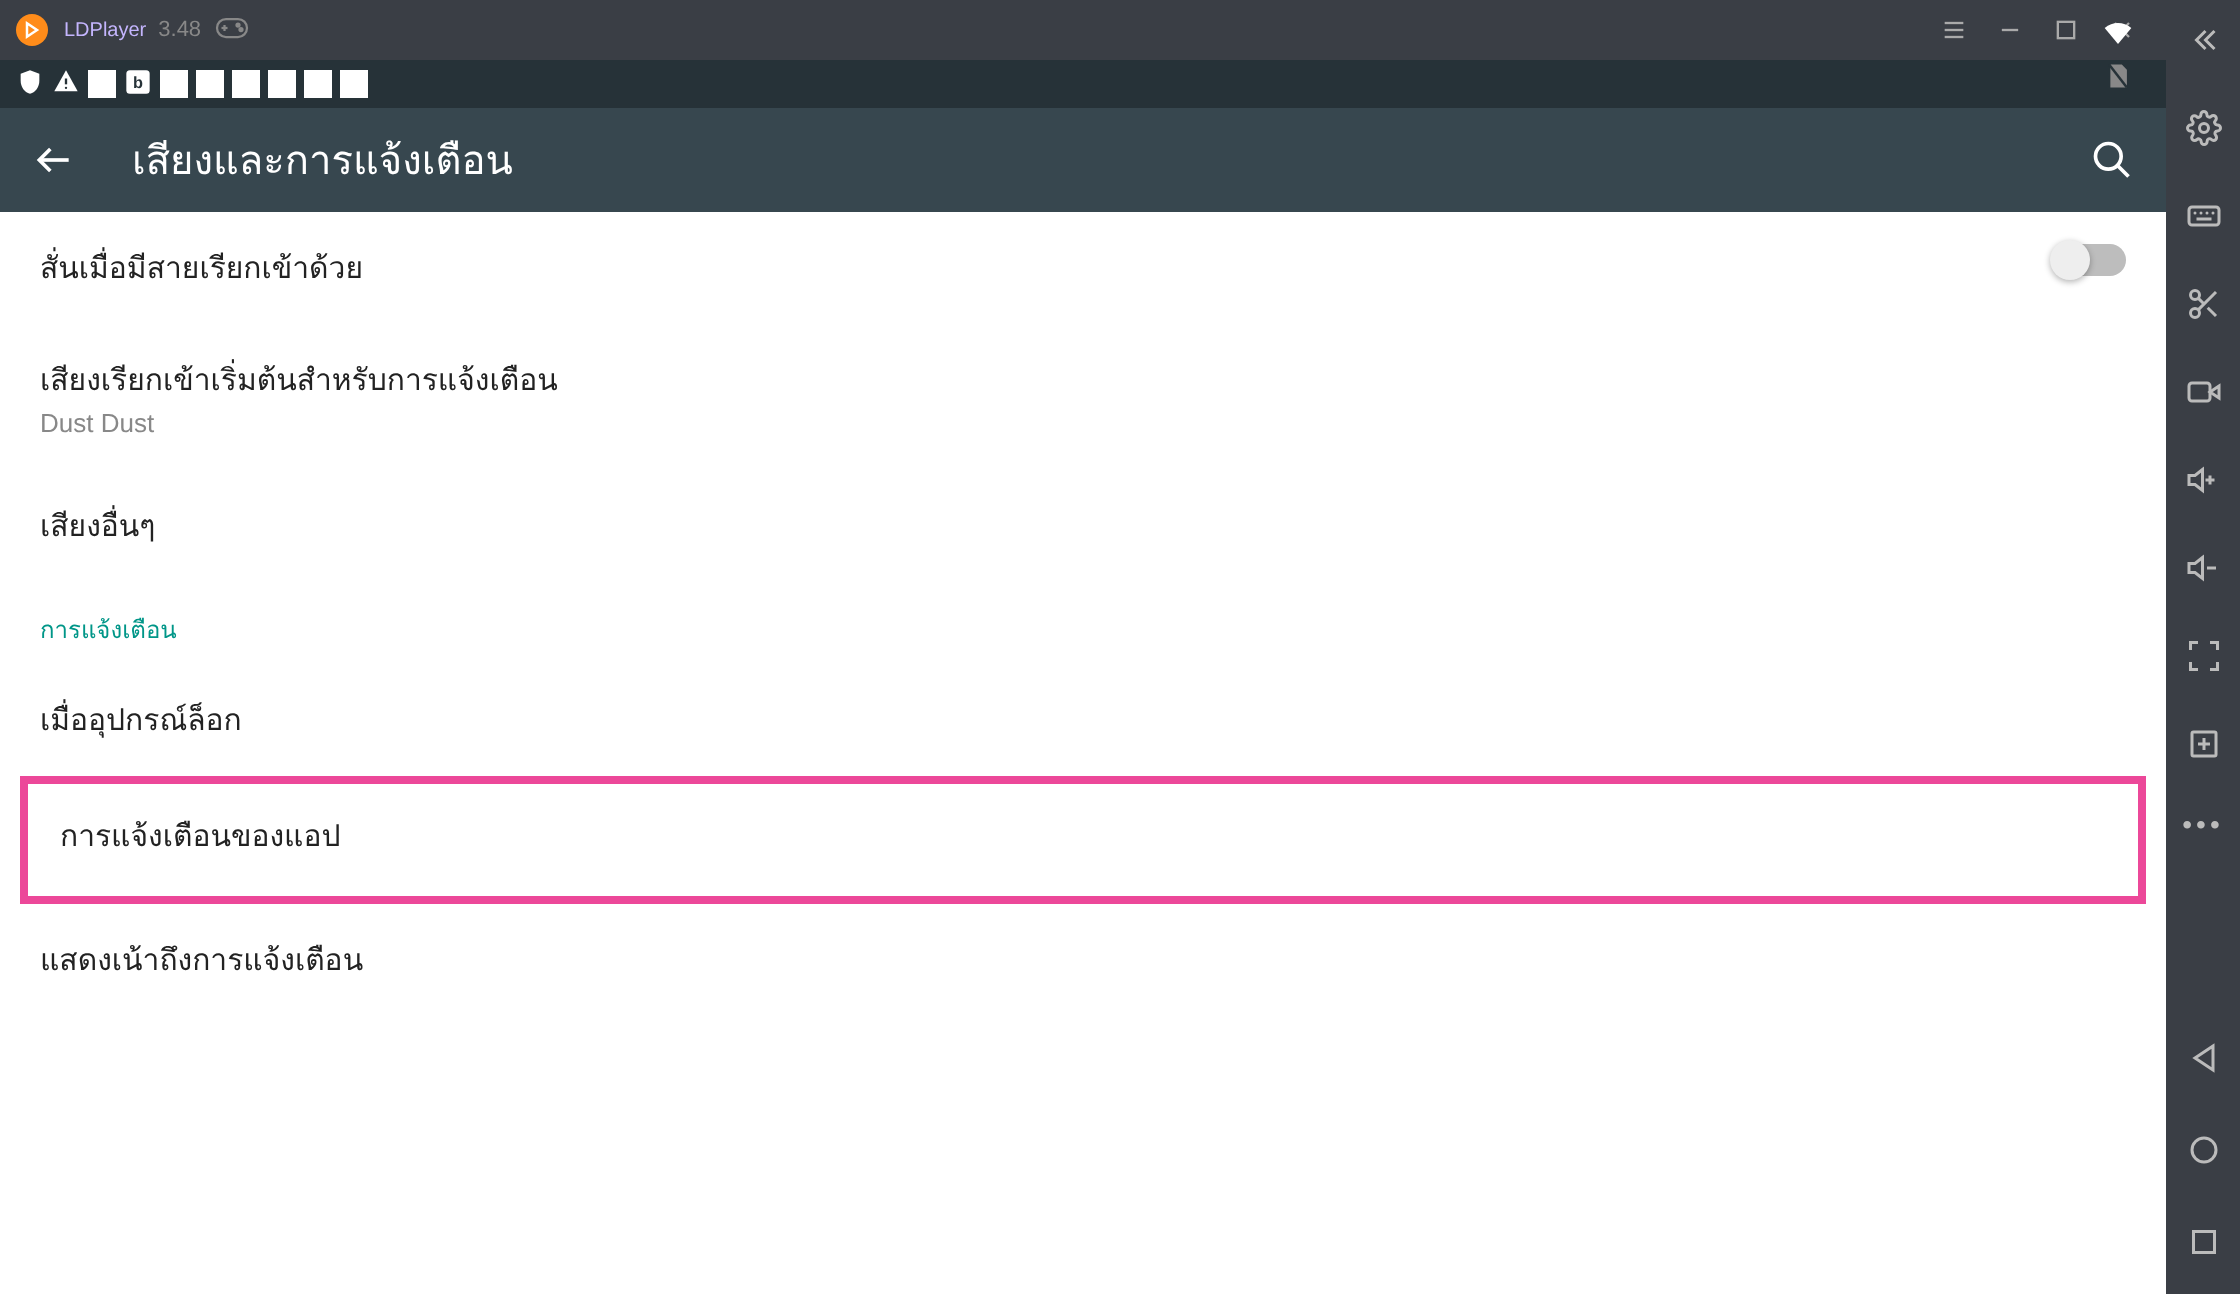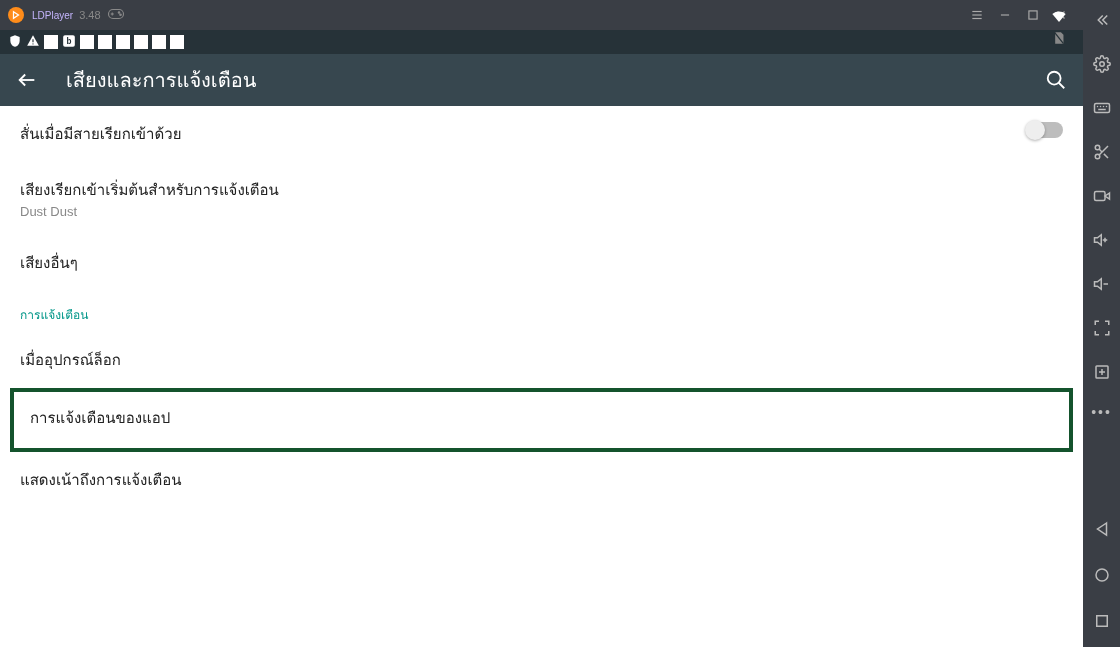--- a/index.html
+++ b/index.html
@@ -35,21 +35,21 @@
 
 .content { flex: 1; background: #fff; overflow: hidden; }
 .row { padding: 16px 20px; display: flex; min-height: 56px; }
 .row-main { flex: 1; }
 .row-title { font-size: 15px; color: #222; }
 .row-sub { font-size: 13px; color: #888; margin-top: 2px; }
 .toggle { width: 36px; height: 16px; background: #bdbdbd; border-radius: 10px; position: relative; }
 .toggle .knob { width: 20px; height: 20px; background: #eee; border-radius: 50%; position: absolute; top: -2px; left: -2px; box-shadow: 0 1px 3px rgba(0,0,0,0.3); }
 .section-header { padding: 14px 20px 8px; }
 .section-title { font-size: 12px; color: #009688; font-weight: 500; }
-.highlight { border: 4px solid #14532d; margin: 0 10px; }
+.highlight { border: 4px solid #ec4899; margin: 0 10px; }
 .highlight .row { padding: 14px 16px; }
 
 
 .side-icon { width: 24px; height: 24px; display: flex; align-items: center; justify-content: center; color: #bbb; }
 .side-icon svg { width: 18px; height: 18px; }
 .side-dots { color: #bbb; letter-spacing: 2px; font-size: 14px; }
 .side-spacer { flex: 1; }
 .side-bottom { display: flex; flex-direction: column; gap: 22px; padding-bottom: 14px; align-items: center; }
 </style>
 </head>

